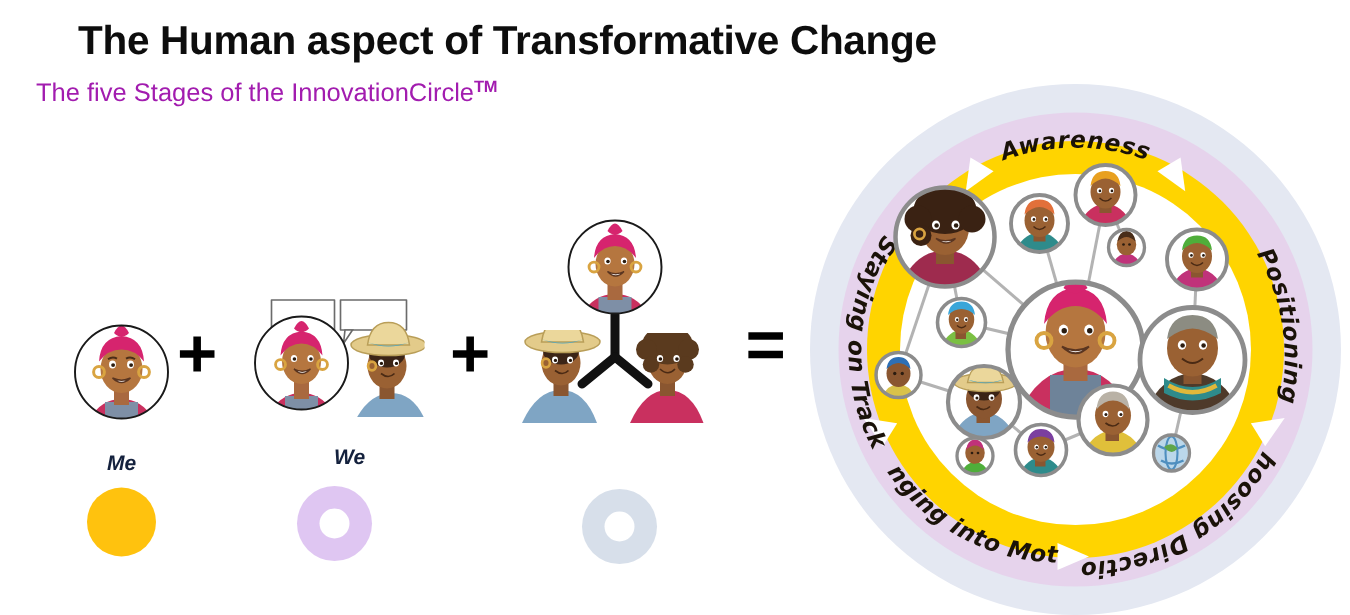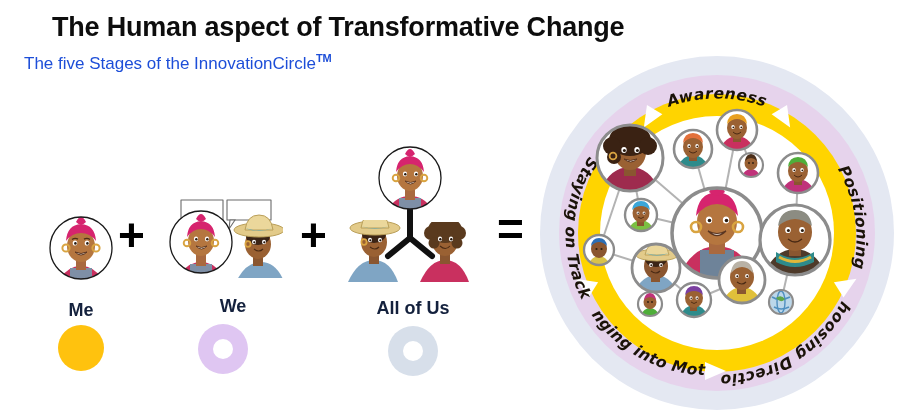--- a/index.html
+++ b/index.html
@@ -27,21 +27,21 @@
     letter-spacing: -0.2px;
     white-space: nowrap;
     margin-left: 30px;
   }
   #subtitle {
     position: absolute;
     left: 24px;
     top: 52px;
     font-size: 17px;
     font-weight: normal;
-    color: #1d4ed8;
+    color: #a21caf;
     white-space: nowrap;
   }
   #subtitle .tm {
     font-size: 11px;
     vertical-align: super;
     font-weight: bold;
     letter-spacing: -0.3px;
   }
 
   
@@ -54,25 +54,26 @@
     font-weight: bold;
     line-height: 1;
     user-select: none;
   }
   .op-plus { font-size: 46px; }
   .op-equals { font-size: 46px; }
 
   
   .term-label {
     position: absolute;
-    font-size: 18px;
+    font-size: 14px;
     font-weight: bold;
     color: #14213d;
     text-align: center;
     white-space: nowrap;
+    font-style: italic;
   }
   .legend-dot {
     position: absolute;
     border-radius: 50%;
   }
 
   
   #wheel {
     position: absolute;
     left: 536px;
@@ -261,21 +262,20 @@
         <circle cx="94" cy="103" r="5.5" fill="#5A3A1E"></circle>
         <circle cx="117" cy="103" r="5.5" fill="#5A3A1E"></circle>
         <ellipse cx="100" cy="99" rx="2.1" ry="2.4" fill="#ffffff"></ellipse>
         <ellipse cx="111" cy="99" rx="2.1" ry="2.4" fill="#ffffff"></ellipse>
         <circle cx="100.3" cy="99.3" r="1.2" fill="#241409"></circle>
         <circle cx="111.3" cy="99.3" r="1.2" fill="#241409"></circle>
         <path d="M100 106 q5.5 5 10 0" stroke="#4a2a14" stroke-width="1.1" fill="none"></path>
       </g>
     </svg>
   </div>
-  <div class="term-label" style="left:358px; top:298px; width:110px;">All of Us</div>
   <div class="legend-dot" style="left:388px; top:326px; width:50px; height:50px; background:#D7DFEA;">
     <div style="position:absolute; left:15px; top:15px; width:20px; height:20px; border-radius:50%; background:#ffffff;"></div>
   </div>
 
   <div class="operator op-equals" style="left:497px; top:206px;">=</div>
 
   <div id="wheel">
     <svg width="362" height="358" viewBox="0 0 362 358">
       <defs>
         <path id="arcAwareness" d="M 75 95 A 140 140 0 0 1 287 95"></path>

